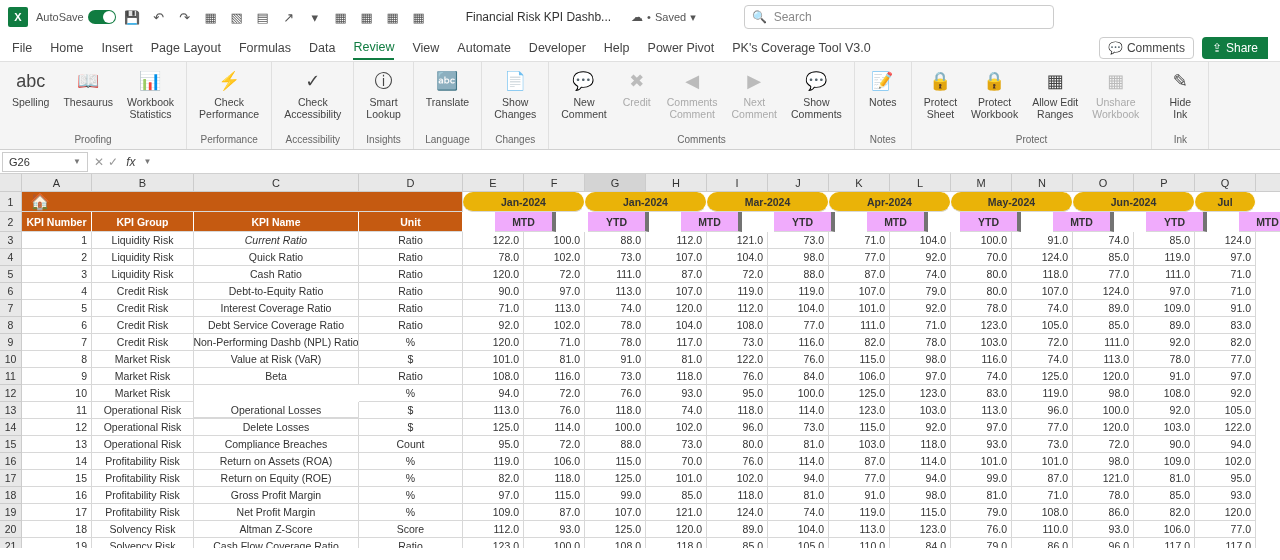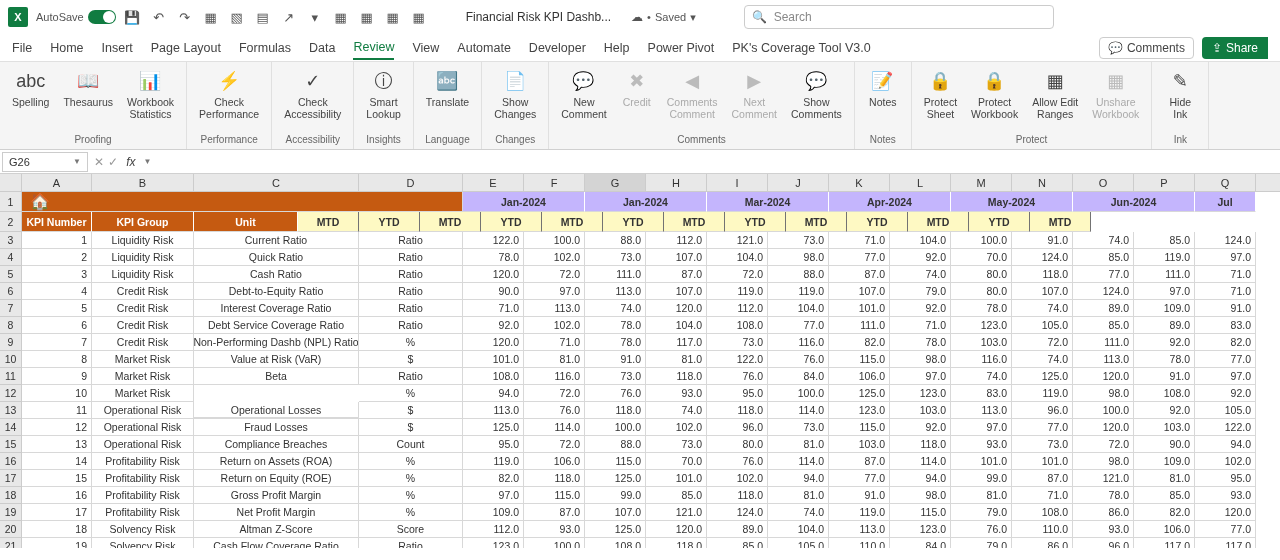--- a/index.html
+++ b/index.html
@@ -56,23 +56,23 @@
 .row-headers { position: absolute; top: 18px; left: 0; width: 22px; bottom: 0; background: #e8e8e8; border-right: 1px solid #ccc; }
 .rh { height: 17px; border-bottom: 1px solid #ccc; display: flex; align-items: center; justify-content: center; font-size: 10.5px; color: #333; }
 .rh:first-child { height: 20px; }
 .rh:nth-child(2) { height: 20px; }
 
 .cells { position: absolute; top: 18px; left: 22px; right: 0; bottom: 0; }
 .row1 { display: flex; height: 20px; }
 .row2 { display: flex; height: 20px; }
 .data-row { display: flex; height: 17px; }
 .cell { border-right: 1px solid #d8d8d8; border-bottom: 1px solid #d8d8d8; display: flex; align-items: center; padding: 0 4px; font-size: 10.5px; flex-shrink: 0; overflow: hidden; white-space: nowrap; }
-.month-hdr { background: #c4b5fd; color: #333; font-weight: bold; justify-content: center; border-right: 1px solid #fff; }
+.month-hdr { background: #eab308; color: #333; font-weight: bold; justify-content: center; border-right: 1px solid #fff; border-radius: 10px; }
 .left-hdr { background: #c55a11; color: #fff; border-right: 1px solid #fff; font-weight: bold; justify-content: center; }
-.sub-hdr { background: #fef9c3; color: #333; font-weight: bold; justify-content: center; border-right: 1px solid #737373; }
+.sub-hdr { background: #f0abfc; color: #333; font-weight: bold; justify-content: center; border-right: 4px solid #737373; margin-left: 32px; }
 .home-cell { background: #c55a11; display: flex; align-items: center; justify-content: flex-start; padding-left: 8px; }
 .home-icon { color: #fff; font-size: 16px; }
 .num { justify-content: flex-end; }
 .kpi-cell-a { justify-content: flex-end; }
 </style>
 </head>
 <body>
 
 <div class="titlebar">
   <div class="excel-icon">X</div>
@@ -336,39 +336,40 @@
         <div class="cell month-hdr" style="width: 122px;">Jan-2024</div>
         <div class="cell month-hdr" style="width: 122px;">Mar-2024</div>
         <div class="cell month-hdr" style="width: 122px;">Apr-2024</div>
         <div class="cell month-hdr" style="width: 122px;">May-2024</div>
         <div class="cell month-hdr" style="width: 122px;">Jun-2024</div>
         <div class="cell month-hdr" style="width: 61px;">Jul</div>
       </div>
       <div class="row2">
         <div class="cell left-hdr" style="width: 70px;">KPI Number</div>
         <div class="cell left-hdr" style="width: 102px;">KPI Group</div>
+        <div class="cell left-hdr" style="width: 165px;">KPI Name</div>
         <div class="cell left-hdr" style="width: 104px;">Unit</div>
         <div class="cell sub-hdr" style="width: 61px;">MTD</div>
         <div class="cell sub-hdr" style="width: 61px;">YTD</div>
         <div class="cell sub-hdr" style="width: 61px;">MTD</div>
         <div class="cell sub-hdr" style="width: 61px;">YTD</div>
         <div class="cell sub-hdr" style="width: 61px;">MTD</div>
         <div class="cell sub-hdr" style="width: 61px;">YTD</div>
         <div class="cell sub-hdr" style="width: 61px;">MTD</div>
         <div class="cell sub-hdr" style="width: 61px;">YTD</div>
         <div class="cell sub-hdr" style="width: 61px;">MTD</div>
         <div class="cell sub-hdr" style="width: 61px;">YTD</div>
         <div class="cell sub-hdr" style="width: 61px;">MTD</div>
         <div class="cell sub-hdr" style="width: 61px;">YTD</div>
         <div class="cell sub-hdr" style="width: 61px;">MTD</div>
       </div>
       <div class="data-row">
         <div class="cell kpi-cell-a" style="width: 70px;">1</div>
         <div class="cell" style="width: 102px; justify-content: center;">Liquidity Risk</div>
-        <div class="cell" style="width: 165px; justify-content: center;">Current Ratio</div>
+        <div class="cell" style="width: 165px; justify-content: center; font-style: italic;">Current Ratio</div>
         <div class="cell" style="width: 104px; justify-content: center;">Ratio</div>
         <div class="cell num" style="width: 61px;">122.0</div>
         <div class="cell num" style="width: 61px;">100.0</div>
         <div class="cell num" style="width: 61px;">88.0</div>
         <div class="cell num" style="width: 61px;">112.0</div>
         <div class="cell num" style="width: 61px;">121.0</div>
         <div class="cell num" style="width: 61px;">73.0</div>
         <div class="cell num" style="width: 61px;">71.0</div>
         <div class="cell num" style="width: 61px;">104.0</div>
         <div class="cell num" style="width: 61px;">100.0</div>
@@ -563,21 +564,21 @@
         <div class="cell num" style="width: 61px;">103.0</div>
         <div class="cell num" style="width: 61px;">113.0</div>
         <div class="cell num" style="width: 61px;">96.0</div>
         <div class="cell num" style="width: 61px;">100.0</div>
         <div class="cell num" style="width: 61px;">92.0</div>
         <div class="cell num" style="width: 61px;">105.0</div>
       </div>
       <div class="data-row">
         <div class="cell kpi-cell-a" style="width: 70px;">12</div>
         <div class="cell" style="width: 102px; justify-content: center;">Operational Risk</div>
-        <div class="cell" style="width: 165px; justify-content: center;">Fraud Losses</div>
+        <div class="cell" style="width: 165px; justify-content: center;">Delete Losses</div>
         <div class="cell" style="width: 104px; justify-content: center;">$</div>
         <div class="cell num" style="width: 61px;">125.0</div>
         <div class="cell num" style="width: 61px;">114.0</div>
         <div class="cell num" style="width: 61px;">100.0</div>
         <div class="cell num" style="width: 61px;">102.0</div>
         <div class="cell num" style="width: 61px;">96.0</div>
         <div class="cell num" style="width: 61px;">73.0</div>
         <div class="cell num" style="width: 61px;">115.0</div>
         <div class="cell num" style="width: 61px;">92.0</div>
         <div class="cell num" style="width: 61px;">97.0</div>

